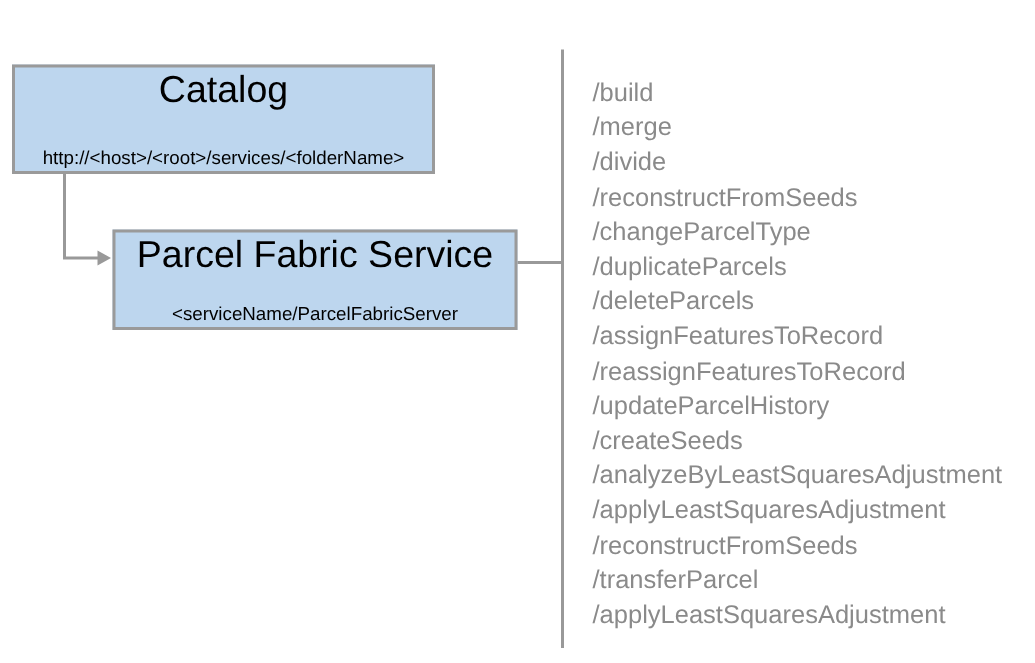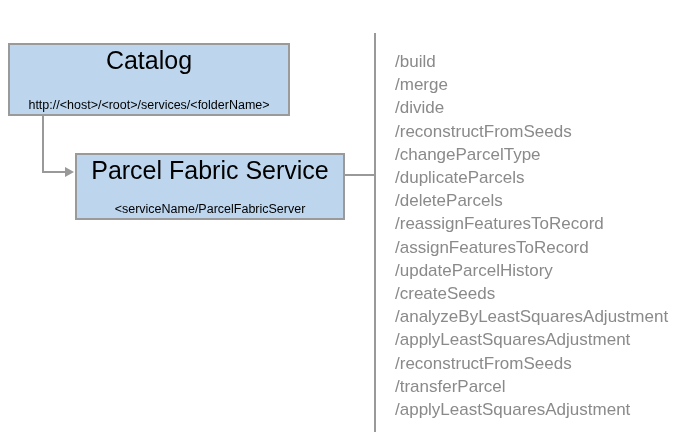--- a/index.html
+++ b/index.html
@@ -129,22 +129,22 @@
   <div class="divider-line"></div>
 
   <ul class="ops">
       <li>/build</li>
       <li>/merge</li>
       <li>/divide</li>
       <li>/reconstructFromSeeds</li>
       <li>/changeParcelType</li>
       <li>/duplicateParcels</li>
       <li>/deleteParcels</li>
+      <li>/assignFeaturesToRecord</li>
       <li>/reassignFeaturesToRecord</li>
-      <li>/assignFeaturesToRecord</li>
       <li>/updateParcelHistory</li>
       <li>/createSeeds</li>
       <li>/analyzeByLeastSquaresAdjustment</li>
       <li>/applyLeastSquaresAdjustment</li>
       <li>/reconstructFromSeeds</li>
       <li>/transferParcel</li>
       <li>/applyLeastSquaresAdjustment</li>
     </ul>
 
 </div>

